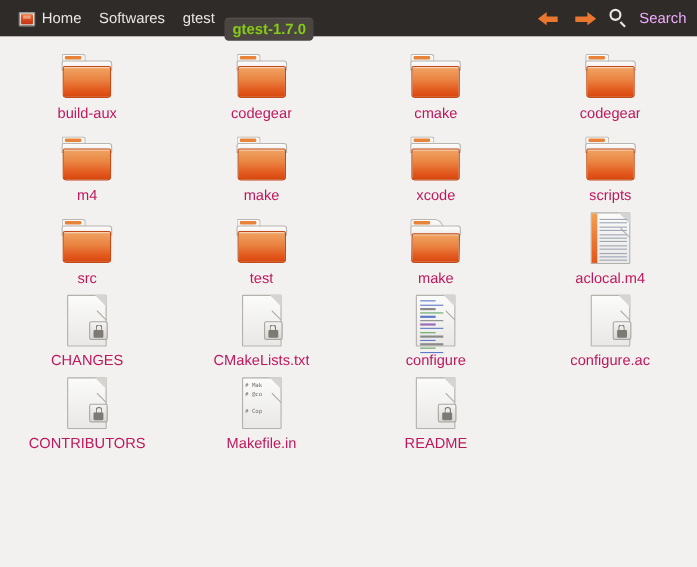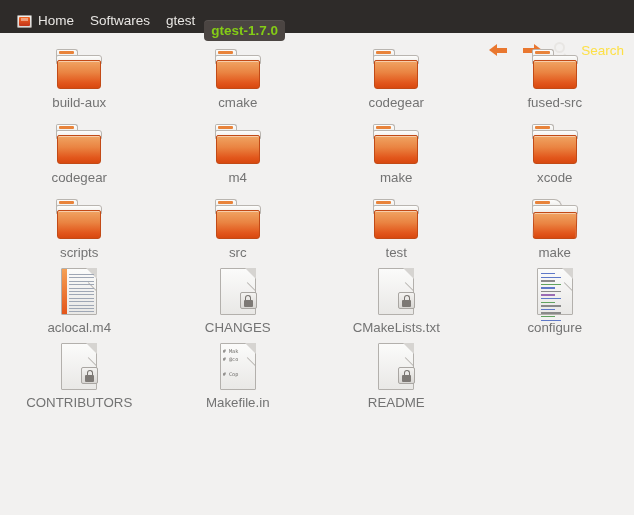--- a/index.html
+++ b/index.html
@@ -13,24 +13,24 @@
     background: #f2f1f0;
     font-family: "Liberation Sans", sans-serif;
     -webkit-font-smoothing: antialiased;
   }
 
   
   #pathbar {
     height: 33px;
     background: #2e2b29;
     display: flex;
+    align-items: center;
     padding: 0 8px 0 9px;
     box-sizing: border-box;
     position: relative;
-    flex-direction: column;
   }
   .crumb {
     display: flex;
     align-items: center;
     gap: 5px;
     color: #e8e6e3;
     font-size: 13.5px;
     padding: 3px 7px;
     border-radius: 4px;
     white-space: nowrap;
@@ -120,21 +120,21 @@
   }
   .search-icon .handle {
     position: absolute;
     left: 11px; top: 11px;
     width: 6px; height: 2px;
     background: #e8e6e3;
     transform: rotate(45deg);
     transform-origin: left center;
   }
   #search-label {
-    color: #fde047;
+    color: #f0abfc;
     font-size: 13.5px;
   }
 
   
   #file-grid {
     padding: 8px 0 0 0;
     display: grid;
     grid-template-columns: repeat(4, 1fr);
     grid-auto-rows: 75px;
     justify-items: center;
@@ -148,21 +148,21 @@
   }
   .icon-slot {
     height: 50px;
     display: flex;
     align-items: flex-end;
     justify-content: center;
   }
   .file-label {
     margin-top: 4px;
     font-size: 13.3px;
-    color: #737373;
+    color: #be185d;
     text-align: right;
     max-width: 138px;
     overflow: hidden;
     white-space: nowrap;
     line-height: 16px;
   }
 
   
   .ic-folder {
     width: 48px; height: 42px;
@@ -361,43 +361,32 @@
     </div>
     <div class="file-item">
       <div class="icon-slot">
         <span class="ic-folder">
           <span class="tab"></span>
           <span class="tabline"></span>
           <span class="back"></span>
           <span class="front"></span>
         </span>
       </div>
+      <div class="file-label">codegear</div>
+    </div>
+    <div class="file-item">
+      <div class="icon-slot">
+        <span class="ic-folder">
+          <span class="tab"></span>
+          <span class="tabline"></span>
+          <span class="back"></span>
+          <span class="front"></span>
+        </span>
+      </div>
       <div class="file-label">cmake</div>
-    </div>
-    <div class="file-item">
-      <div class="icon-slot">
-        <span class="ic-folder">
-          <span class="tab"></span>
-          <span class="tabline"></span>
-          <span class="back"></span>
-          <span class="front"></span>
-        </span>
-      </div>
-      <div class="file-label">codegear</div>
-    </div>
-    <div class="file-item">
-      <div class="icon-slot">
-        <span class="ic-folder">
-          <span class="tab"></span>
-          <span class="tabline"></span>
-          <span class="back"></span>
-          <span class="front"></span>
-        </span>
-      </div>
-      <div class="file-label">fused-src</div>
     </div>
     <div class="file-item">
       <div class="icon-slot">
         <span class="ic-folder">
           <span class="tab"></span>
           <span class="tabline"></span>
           <span class="back"></span>
           <span class="front"></span>
         </span>
       </div>
@@ -564,20 +553,34 @@
         <span class="ic-doc">
           <span class="page"></span>
           <span class="fold"></span>
           <span class="foldedge"></span>
           <span class="lock">
             <span class="shackle"></span>
             <span class="body"></span>
           </span>
         </span>
       </div>
+      <div class="file-label">configure.ac</div>
+    </div>
+    <div class="file-item">
+      <div class="icon-slot">
+        <span class="ic-doc">
+          <span class="page"></span>
+          <span class="fold"></span>
+          <span class="foldedge"></span>
+          <span class="lock">
+            <span class="shackle"></span>
+            <span class="body"></span>
+          </span>
+        </span>
+      </div>
       <div class="file-label">CONTRIBUTORS</div>
     </div>
     <div class="file-item">
       <div class="icon-slot">
         <span class="ic-doc">
           <span class="page"></span>
           <span class="fold"></span>
           <span class="foldedge"></span>
           <span class="preview">
             <span style="display:block"># Mak</span>

